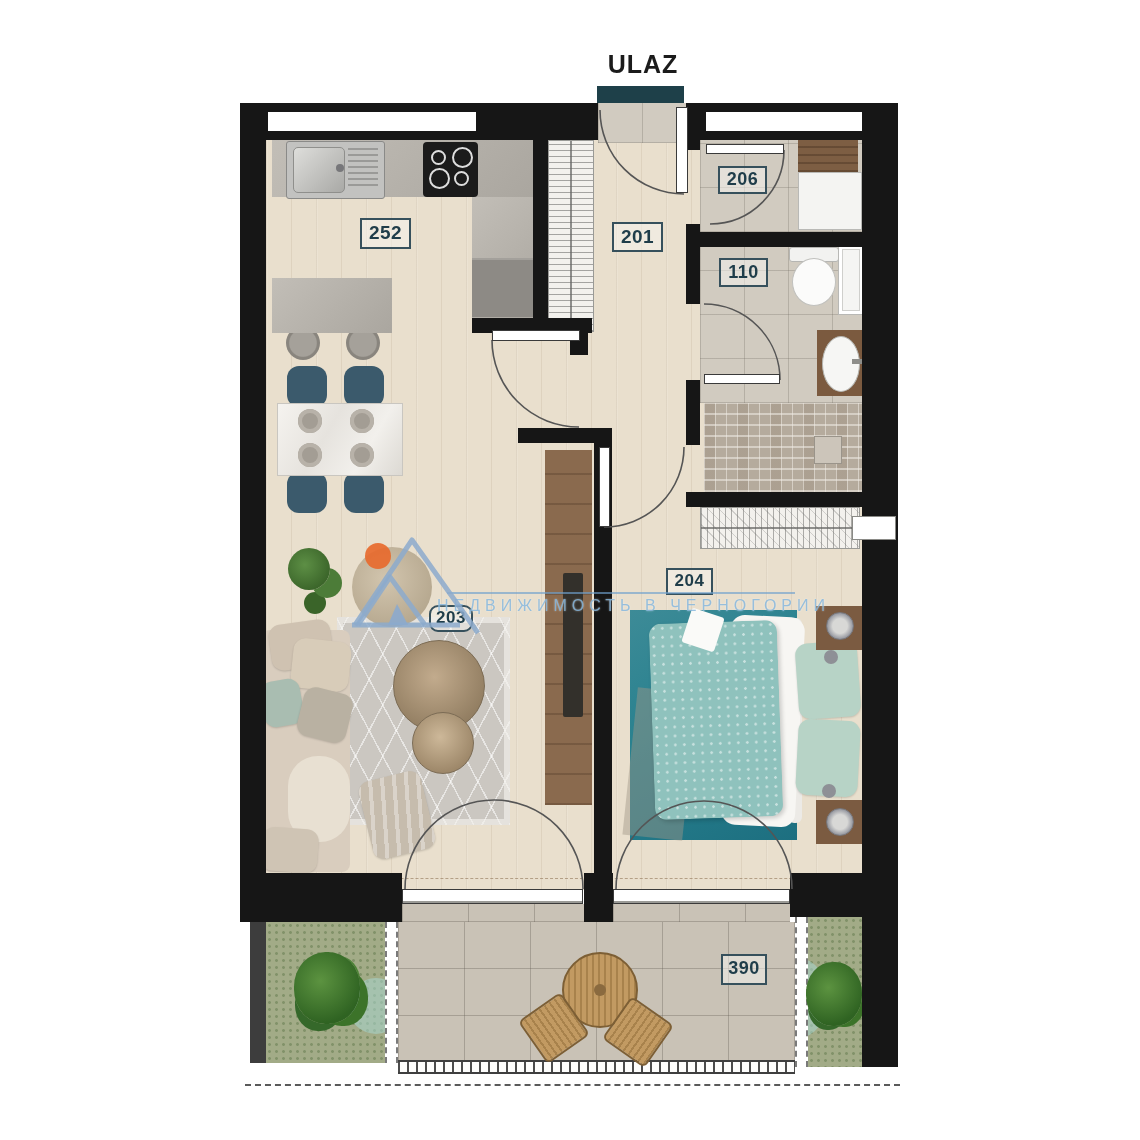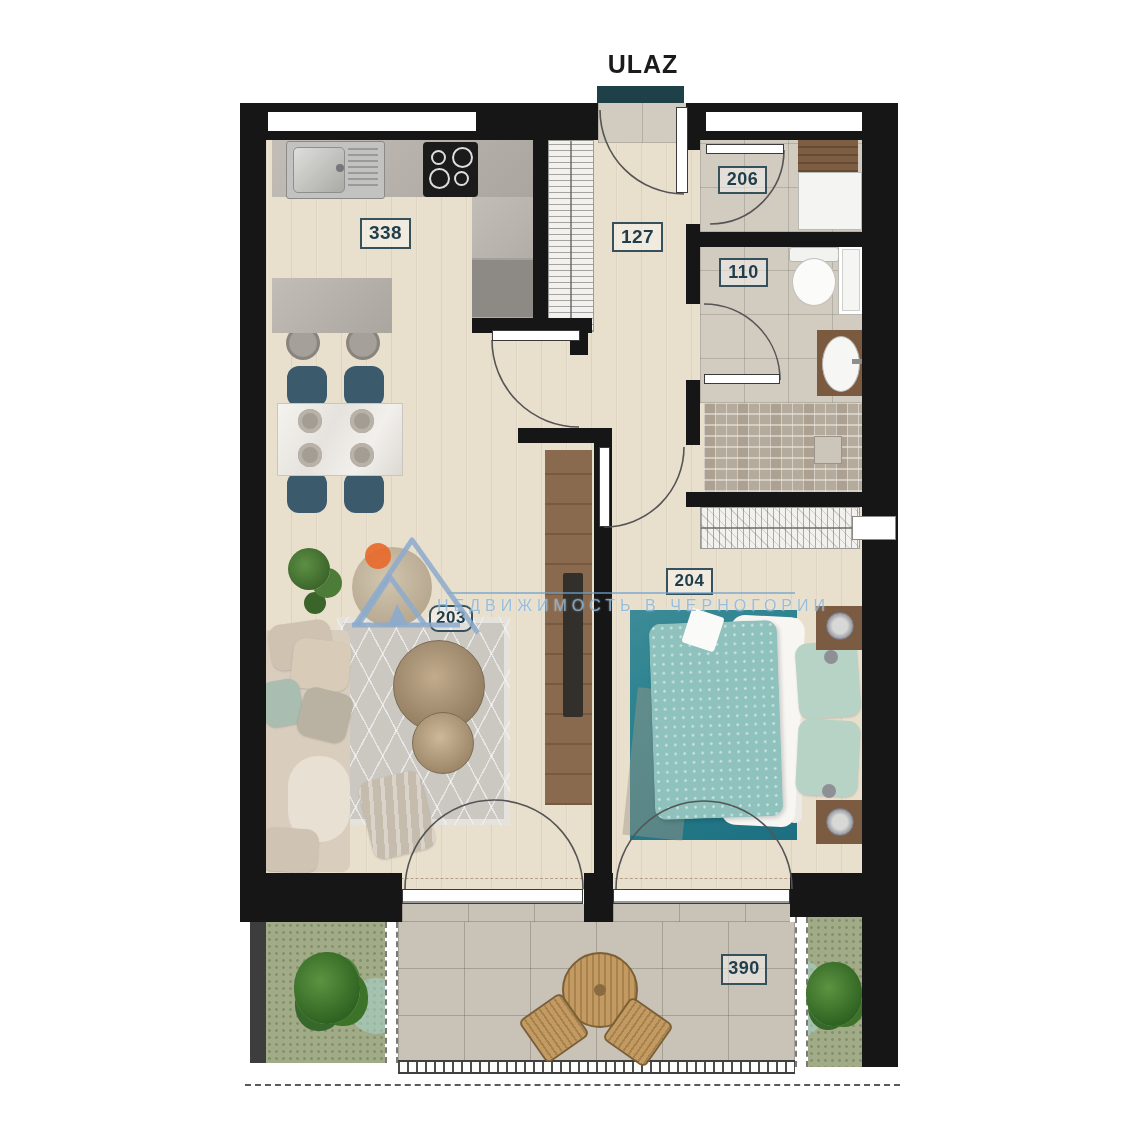--- a/index.html
+++ b/index.html
@@ -216,22 +216,22 @@
       <path d="M600,110 A84,84 0 0 0 684,194"></path>
       <path d="M492,340 A87,87 0 0 0 579,427"></path>
       <path d="M784,150 A74,74 0 0 1 710,224"></path>
       <path d="M780,380 A76,76 0 0 0 704,304"></path>
       <path d="M684,447 A80,80 0 0 1 604,527"></path>
       <path d="M405,889 A89,89 0 0 1 583,889"></path>
       <path d="M616,889 A88,88 0 0 1 792,889"></path>
     </g>
   </svg>
 
-  <div class="lbl" style="left:360px;top:218px;width:47px;height:27px;">338</div>
-  <div class="lbl" style="left:612px;top:222px;width:47px;height:26px;">127</div>
+  <div class="lbl" style="left:360px;top:218px;width:47px;height:27px;">252</div>
+  <div class="lbl" style="left:612px;top:222px;width:47px;height:26px;">201</div>
   <div class="lbl" style="left:718px;top:150px;width:45px;height:24px;font-size:18px;line-height:23px;margin-top:16px;">206</div>
   <div class="lbl" style="left:719px;top:258px;width:45px;height:25px;font-size:18px;line-height:24px;">110</div>
   <div class="lbl" style="left:666px;top:568px;width:43px;height:23px;font-size:17px;line-height:22px;">204</div>
   <div class="lbl" style="left:429px;top:605px;width:40px;height:23px;font-size:17px;line-height:22px;border-radius:9px;">203</div>
   <div class="lbl" style="left:721px;top:954px;width:42px;height:27px;font-size:18px;line-height:25px;">390</div>
 
   <div class="abs" style="left:447px;top:592px;width:348px;height:0;border-top:2px solid rgba(110,160,205,.65);z-index:60;"></div>
   <div class="abs" style="left:437px;top:597px;width:366px;text-align:center;white-space:nowrap;z-index:60;
               font-size:16px;letter-spacing:5px;color:rgba(130,180,220,.82);text-shadow:0 0 2px rgba(255,255,255,.5);">НЕДВИЖИМОСТЬ В ЧЕРНОГОРИИ</div>
   <svg class="overlay" width="1140" height="1140" viewBox="0 0 1140 1140" style="z-index:60;">

